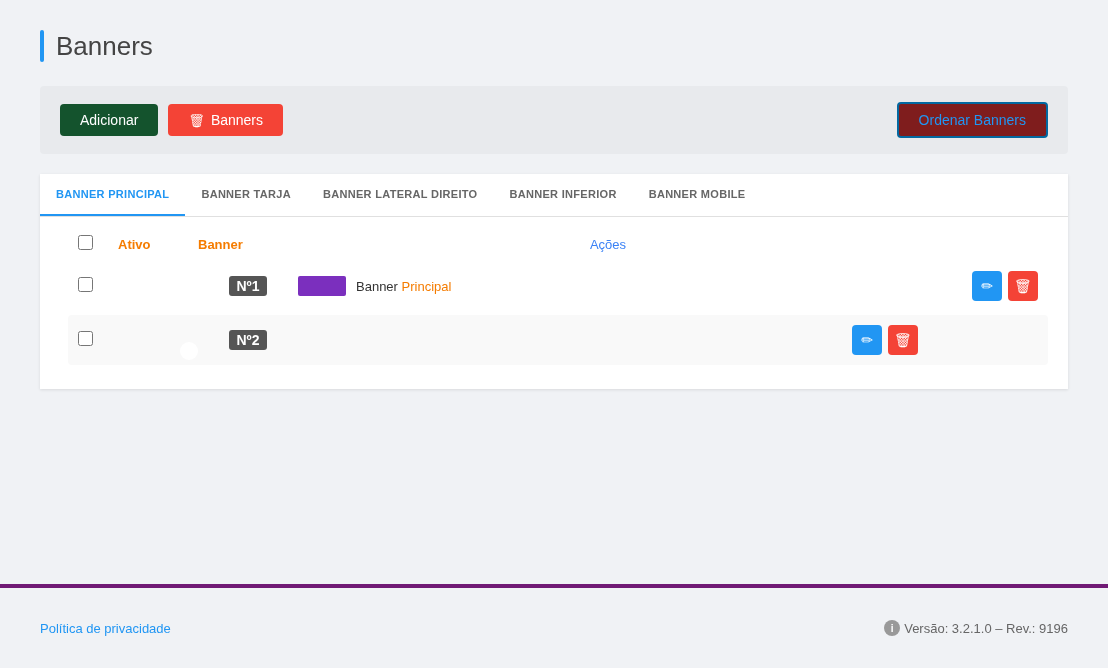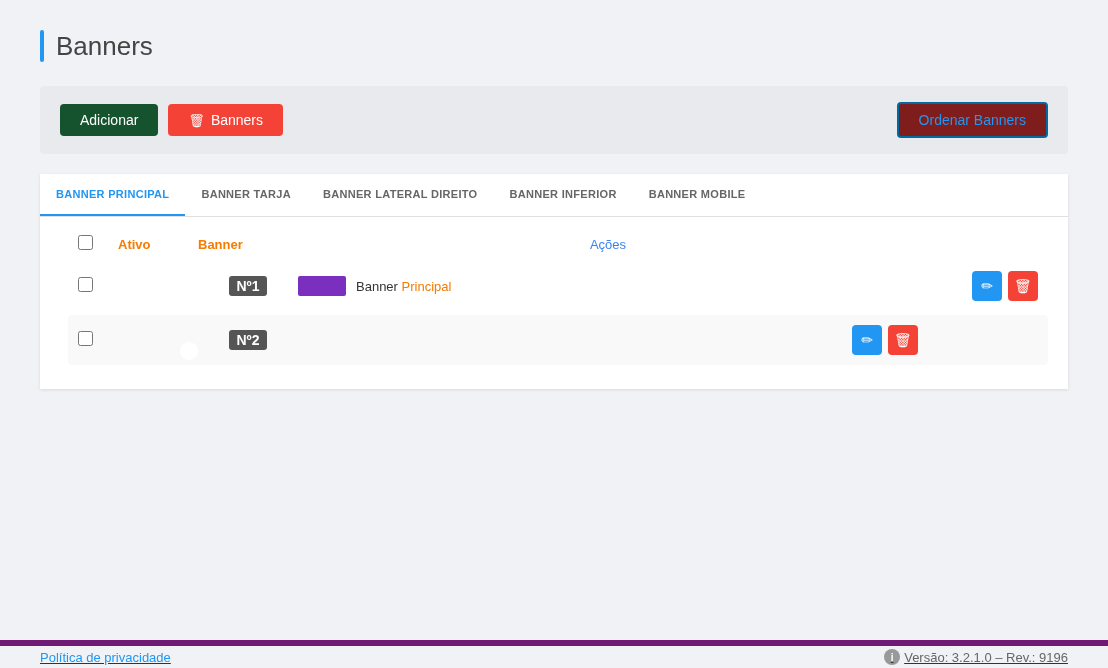--- a/index.html
+++ b/index.html
@@ -191,28 +191,27 @@
       align-items: center;
       justify-content: center;
       font-size: 14px;
       color: #fff;
     }
     .action-btn-edit { background: #2196f3; }
     .action-btn-delete { background: #f44336; }
     .col-center { text-align: center; }
     .col-right { text-align: right; }
     .footer {
-      padding: 3px 40px;
+      padding: 32px 40px;
       display: flex;
       justify-content: space-between;
       align-items: center;
-      border-top: 6px solid #701a75;
+      border-top: 4px solid #701a75;
       background: #f0f2f5;
       font-size: 13px;
-      text-decoration: underline;
     }
     .footer-link {
       color: #2196f3;
       text-decoration: none;
     }
     .footer-version {
       color: #666;
       display: flex;
       align-items: center;
       gap: 4px;

